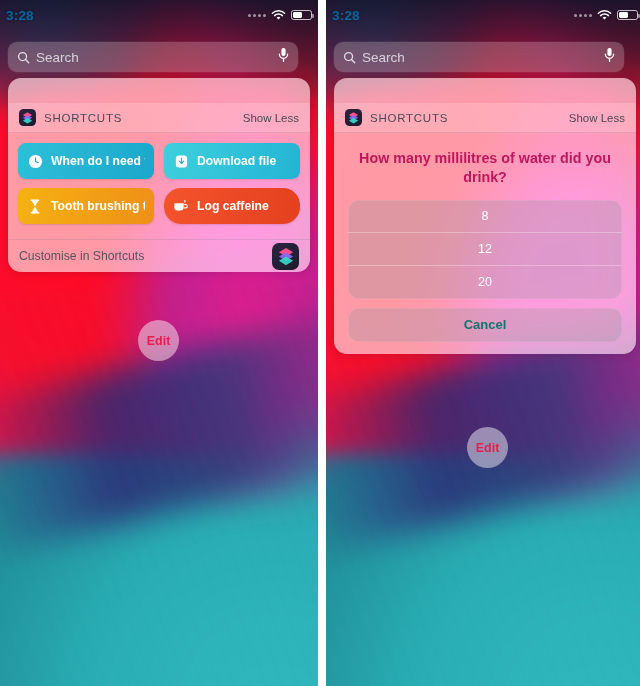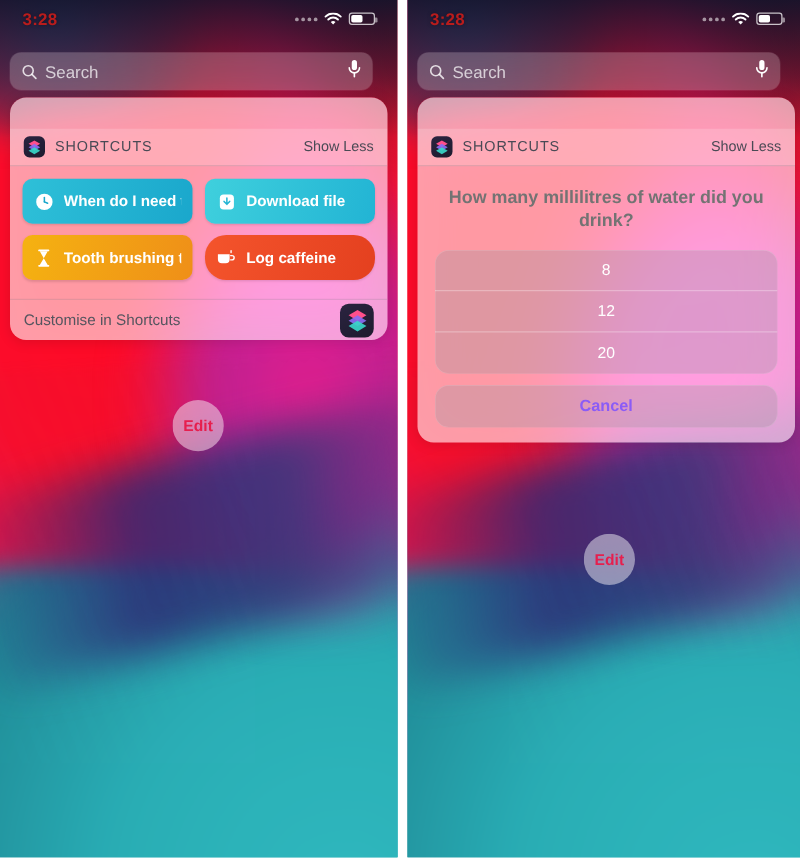--- a/index.html
+++ b/index.html
@@ -64,22 +64,22 @@
   .wp-topleft-blue {
     position:absolute; left:-20%; top:-14%; width:78%; height:30%;
     background: radial-gradient(60% 70% at 45% 55%, rgba(43,95,150,.8) 0%, rgba(30,70,120,.4) 55%, rgba(20,45,85,0) 85%);
     filter: blur(12px);
   }
 
   
   .statusbar {
     position:absolute; left:0; right:0; top:0; height:30px;
     display:flex; align-items:center; justify-content:space-between;
-    padding: 0 18px;
-    color:#b91c1c; z-index: 30; gap: 20px;
+    padding: 0 6px;
+    color:#0369a1; z-index: 30; gap: 20px;
   }
   .clock { font-size:13.5px; font-weight:bold; letter-spacing:.2px; text-shadow: 0 0 3px rgba(0,0,0,.35); }
   .status-right { display:flex; align-items:center; gap:5px; }
   .sig-dots { display:flex; gap:2px; align-items:center; }
   .sig-dots i { width:3px; height:3px; border-radius:50%; background:rgba(255,255,255,.55); display:block; }
   .battery {
     width:21px; height:10.5px; border:1.1px solid rgba(255,255,255,.75); border-radius:2.6px;
     position:relative; display:flex; align-items:center; padding:1px;
   }
   .battery::after {
@@ -164,39 +164,39 @@
     display:flex; align-items:center; justify-content:center;
     color:#e61f4e; font-size:12.5px; font-weight:bold;
     z-index:18;
   }
   .edit-left  { left:138px; top:320px; }
   .edit-right { left:141px; top:427px; }
 
   
   .ask-body { padding: 14px 14px 12px 14px; }
   .ask-q {
-    text-align:center; font-size:14.3px; font-weight:bold; color:#737373;
+    text-align:center; font-size:14.3px; font-weight:bold; color:#be185d;
     line-height:1.32; padding: 2px 8px 13px 8px;
   }
   .opt-group {
     border-radius:11px; overflow:hidden;
     background: rgba(150,150,160,.30);
     box-shadow: inset 0 0 0 .5px rgba(255,255,255,.18);
   }
   .opt {
     height:33px; display:flex; align-items:center; justify-content:center;
     color:#ffffff; font-size:12.6px;
     border-bottom: .5px solid rgba(255,255,255,.30);
   }
   .opt:last-child { border-bottom:none; }
   .cancel-btn {
     margin-top:9px; height:34px; border-radius:11px;
     background: rgba(160,150,160,.34);
     display:flex; align-items:center; justify-content:center;
-    color:#8b5cf6; font-size:13px; font-weight:bold;
+    color:#0f766e; font-size:13px; font-weight:bold;
     box-shadow: inset 0 0 0 .5px rgba(255,255,255,.18);
   }
 
   .divider-gap { width:4px; height:686px; background:#ffffff; flex:0 0 4px; }
 </style>
 </head>
 <body>
 
 <div class="stage">
 

